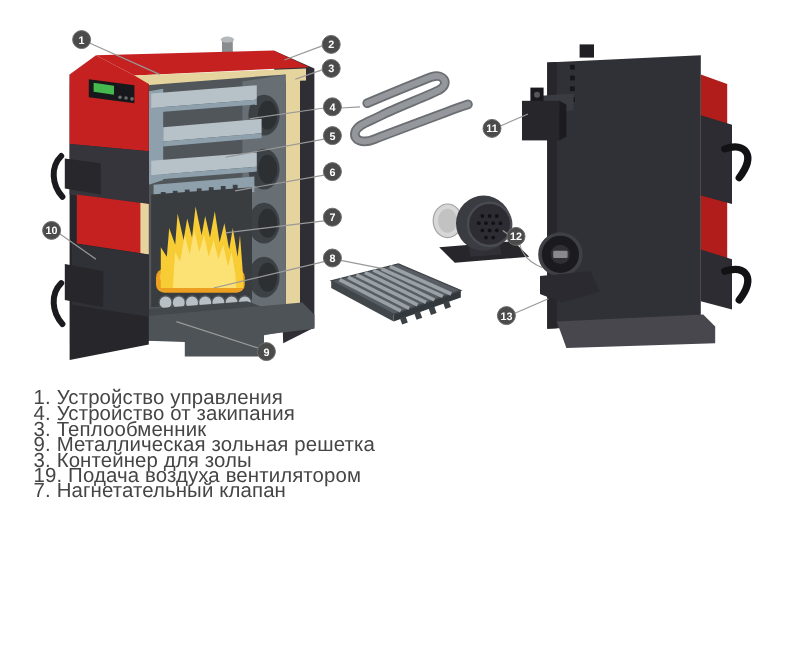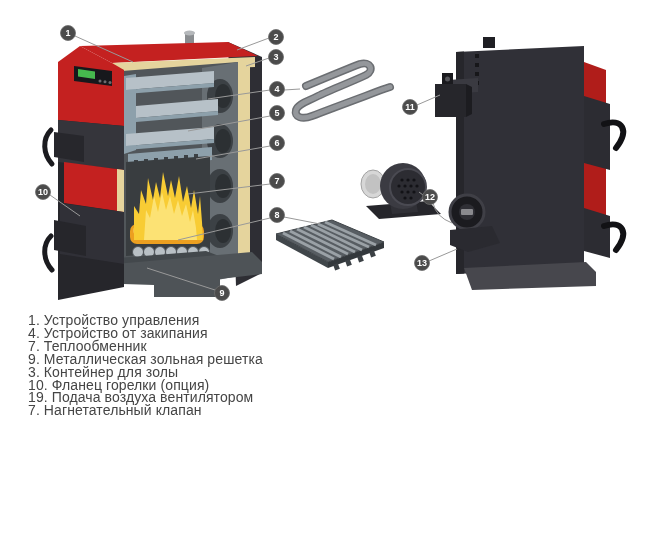--- a/index.html
+++ b/index.html
@@ -1,19 +1,19 @@
 <!DOCTYPE html>
 <html style="--page-bg: #ffffff; --red: #c42120; --red-dark: #b01d1a; --red-edge: #7e1210; --shell: #2e2e34; --shell-dark: #26262b; --shell-mid: #35353b; --insulation: #e5d49d; --chamber: #b7c1c8; --chamber-dark: #8da0ab; --interior: #51565a; --exchanger: #686f74; --hole: #3c4145; --flame: #f8cc34; --flame-light: #fce47b; --flame-log: #ec9f20; --metal: #94979b; --metal-dark: #6b6e72; --grate: #575d62; --grate-slat: #9aa1a6; --base: #4e5357; --screen: #46b94e; --callout: #4b4b4b; --leader: #999999; --text: #454545;"><head>
 <meta charset="utf-8">
 <style>
   html,body{margin:0;padding:0;background:#fff;}
   #page{position:relative;width:665px;height:555px;background:var(--page-bg,#fff);overflow:hidden;
         font-family:"Liberation Sans", sans-serif;}
   #diagram{position:absolute;left:0;top:0;}
-  #legend{position:absolute;left:28px;top:314px;font-size:14px;line-height:12.9px;
+  #legend{position:absolute;left:28px;top:326px;font-size:17px;line-height:12.9px;
           color:var(--text,#454545);letter-spacing:.1px;}
   .legend-line{white-space:nowrap;}
   .co{fill:var(--callout,#4b4b4b);stroke:#6c6c6c;stroke-width:.8;}
   .con{fill:#fff;font-size:9px;font-weight:bold;text-anchor:middle;}
   .ld{stroke:var(--leader,#999);stroke-width:1;fill:none;}
 </style>
 </head>
 <body>
 
 <div id="page">
@@ -262,20 +262,19 @@
       <line class="ld" x1="429" y1="261" x2="457" y2="249"></line>
       <circle class="co" cx="422" cy="263" r="7.5"></circle>
           <text class="con" x="422" y="266.3">13</text>
     </g>
   </g>
 </svg>
 
   <div id="legend">
     <div class="legend-line">1. Устройство управления</div>
     <div class="legend-line">4. Устройство от закипания</div>
-    <div class="legend-line">7. Теплообменник</div>
+    <div class="legend-line">3. Теплообменник</div>
     <div class="legend-line">9. Металлическая зольная решетка</div>
     <div class="legend-line">3. Контейнер для золы</div>
-    <div class="legend-line">10. Фланец горелки (опция)</div>
     <div class="legend-line">19. Подача воздуха вентилятором</div>
     <div class="legend-line">7. Нагнетательный клапан</div>
   </div>
 </div>
 
 </body></html>

